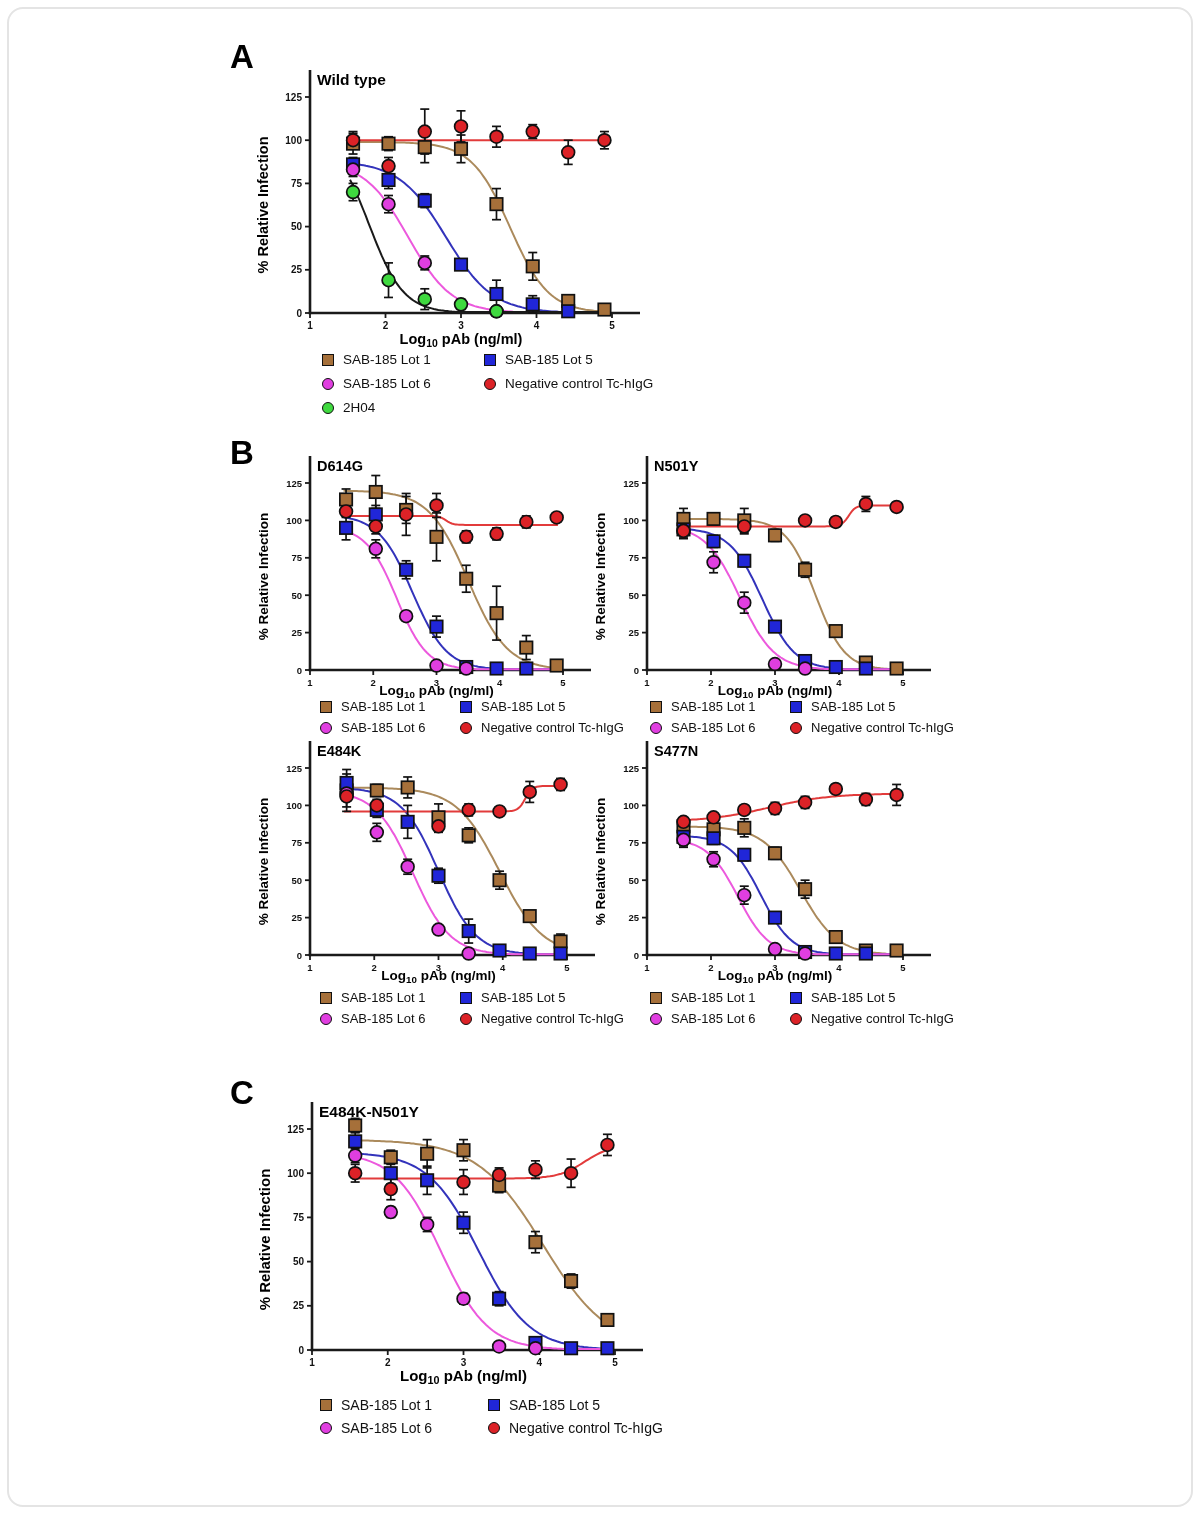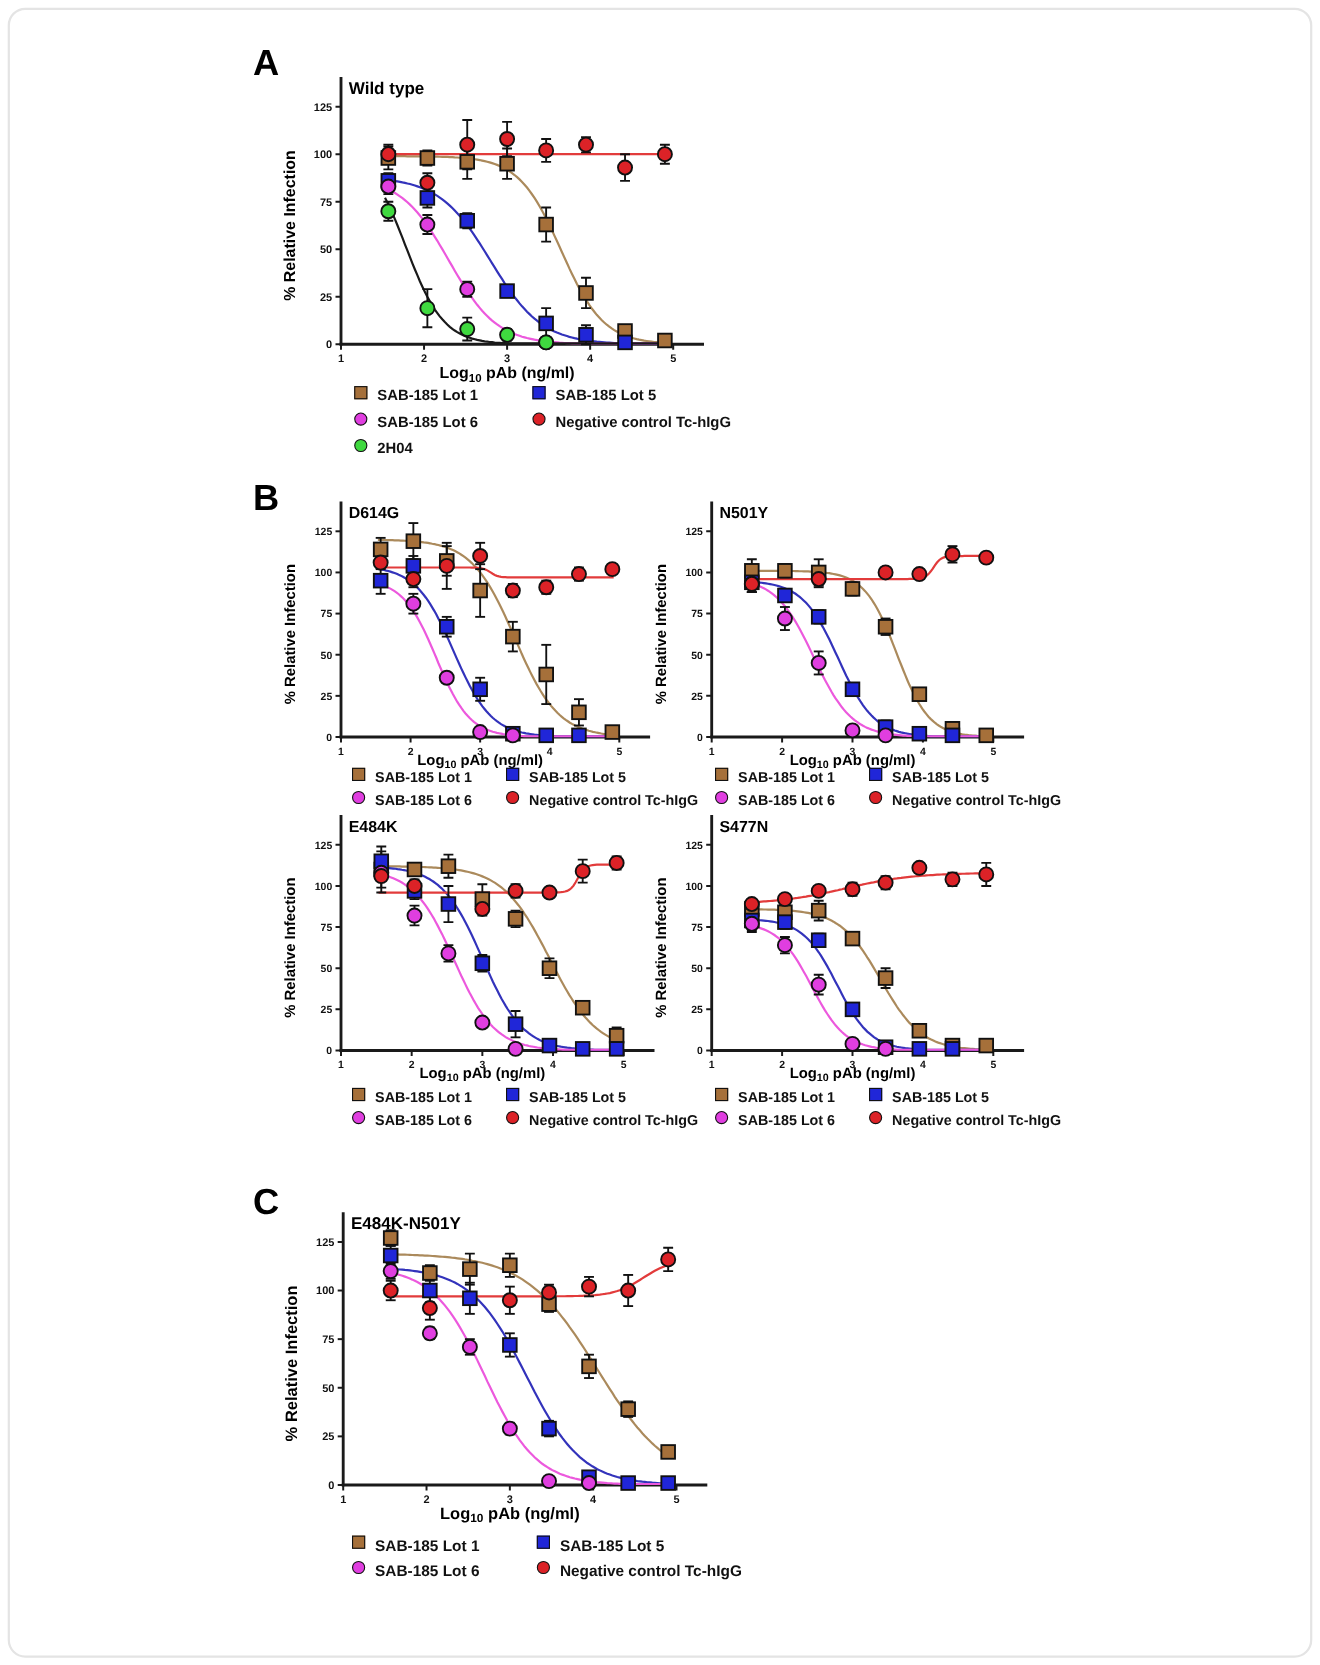--- a/index.html
+++ b/index.html
@@ -4,21 +4,21 @@
 <style>
   html,body{margin:0;padding:0;background:#fff;}
   #stage{position:relative;width:1200px;height:1514px;background:#ffffff;
          font-family:"Liberation Sans",sans-serif;overflow:hidden;}
   .card{position:absolute;inset:7px;border:2px solid #e4e4e4;border-radius:16px;}
   .panel-letter{position:absolute;font-size:33px;font-weight:800;color:#000;
                 font-family:"Liberation Sans",sans-serif;}
   .chart{position:absolute;}
   .chart svg{display:block;}
   .legend{position:absolute;display:grid;color:#111;}
-  .legend .li{display:flex;gap:9px;font-weight:bold;}
+  .legend .li{display:flex;align-items:center;gap:9px;}
   .legend-a{grid-template-columns:162px auto;row-gap:7px;font-size:13.5px;line-height:17px;}
   .legend-b{grid-template-columns:140px auto;row-gap:4px;font-size:13px;line-height:17px;}
   .legend-c{grid-template-columns:168px auto;row-gap:5px;font-size:14px;line-height:18px;}
   .sw{display:inline-block;width:12px;height:12px;border:1.6px solid #111;box-sizing:border-box;flex:0 0 auto;}
   .sw.circle{border-radius:50%;}
 </style>
 </head>
 <body>
 
 <div id="stage">

